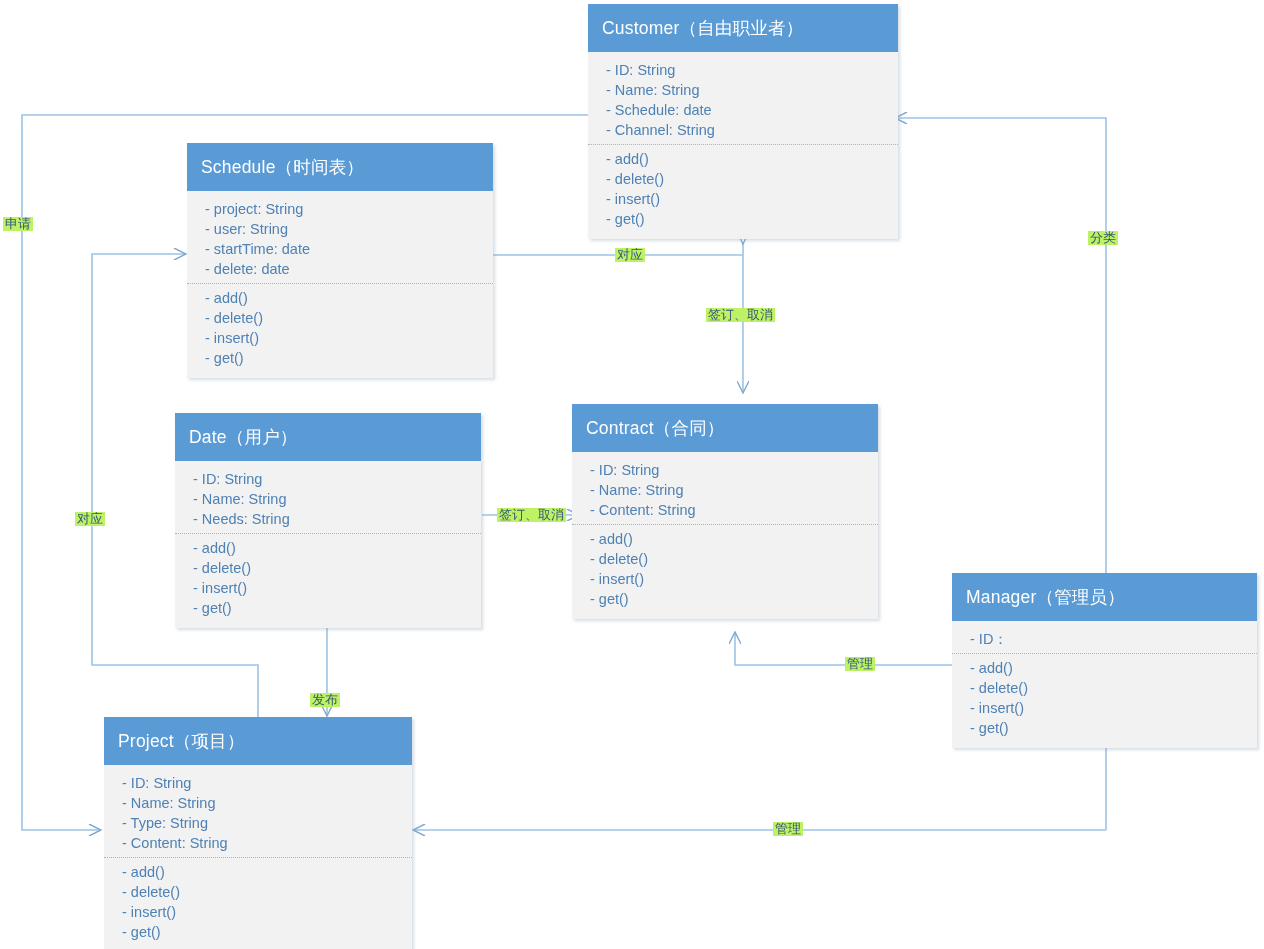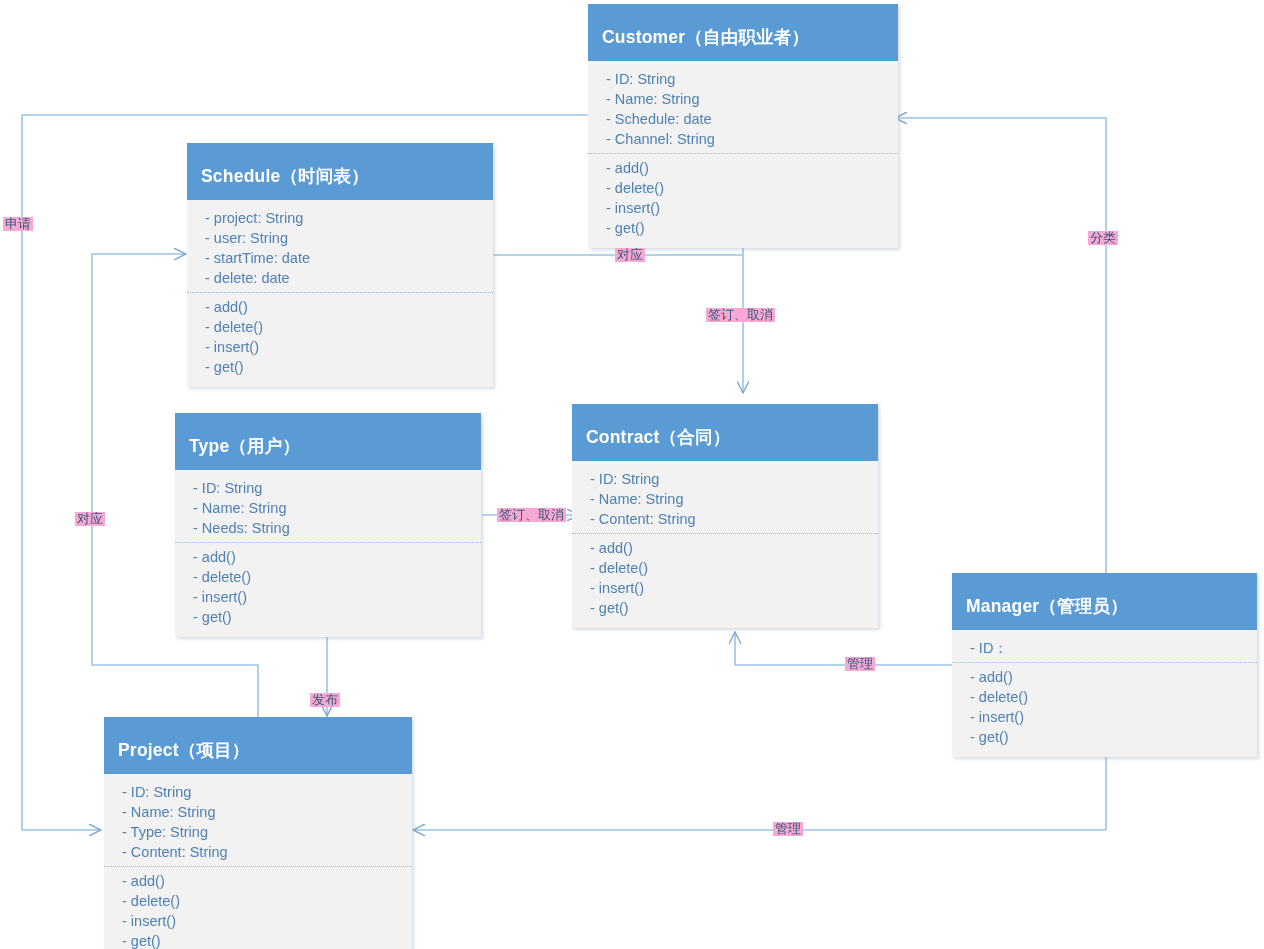--- a/index.html
+++ b/index.html
@@ -29,23 +29,23 @@
   .uml-class {
     position: absolute;
     box-sizing: border-box;
     background: #F2F2F2;
     box-shadow: 2px 2px 3px rgba(140,160,180,0.35);
   }
   .uml-header {
     background: #5B9BD5;
     color: #ffffff;
     font-size: 17.5px;
-    font-weight: bold;
+    font-weight: normal;
     letter-spacing: 0.2px;
-    padding: 21px 0 12px 14px;
+    padding: 12px 0 12px 14px;
     box-sizing: border-box;
     white-space: nowrap;
   }
   .uml-body {
     padding: 6px 0 6px 0;
     box-sizing: border-box;
   }
   .uml-attrs {
     padding: 2px 0 4px 0;
   }
@@ -58,21 +58,21 @@
     font-size: 14.5px;
     line-height: 20px;
     padding: 0 0 0 18px;
     white-space: nowrap;
   }
   .edge-label {
     position: absolute;
     color: #33587A;
     font-size: 13px;
     line-height: 14px;
-    background: #f9a8d4;
+    background: #bef264;
     padding: 0 2px;
     white-space: nowrap;
   }
 </style>
 </head>
 <body>
 
 <div id="canvas">
 
   <svg class="edges" viewBox="0 0 1264 949" xmlns="http://www.w3.org/2000/svg">
@@ -131,21 +131,21 @@
       <div class="uml-ops">
         <div class="uml-line">- add()</div>
         <div class="uml-line">- delete()</div>
         <div class="uml-line">- insert()</div>
         <div class="uml-line">- get()</div>
       </div>
     </div>
   </div>
 
   <div class="uml-class" style="left:175px; top:413px; width:306px;">
-    <div class="uml-header">Type（用户）</div>
+    <div class="uml-header">Date（用户）</div>
     <div class="uml-body">
       <div class="uml-attrs">
         <div class="uml-line">- ID: String</div>
         <div class="uml-line">- Name: String</div>
         <div class="uml-line">- Needs: String</div>
       </div>
       <div class="uml-ops">
         <div class="uml-line">- add()</div>
         <div class="uml-line">- delete()</div>
         <div class="uml-line">- insert()</div>

